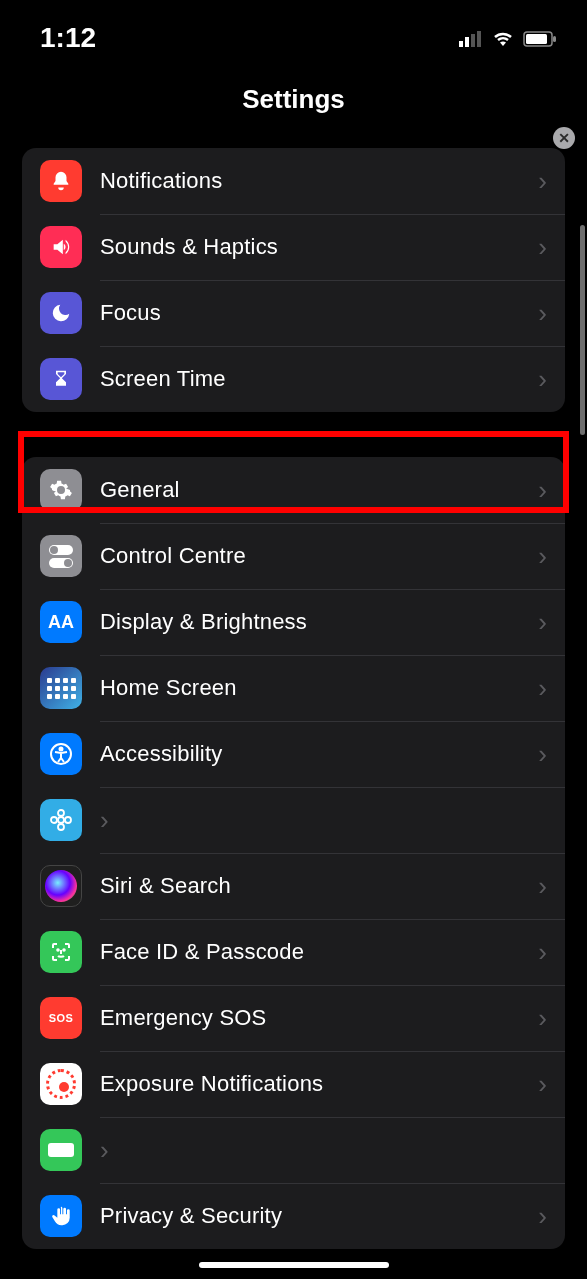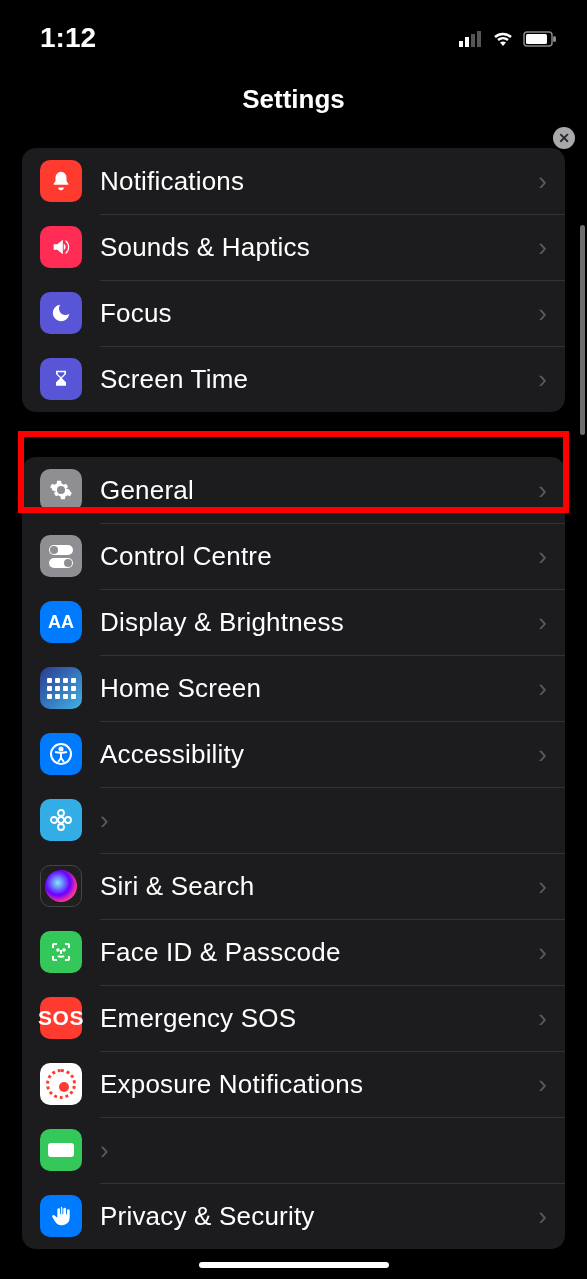--- a/index.html
+++ b/index.html
@@ -80,21 +80,21 @@
     margin-right: 18px;
     flex-shrink: 0;
     display: flex;
     align-items: center;
     justify-content: center;
     font-size: 22px;
     color: #fff;
   }
   .label {
     flex: 1;
-    font-size: 26px;
+    font-size: 22px;
     font-weight: 400;
     letter-spacing: 0.2px;
   }
   .chevron {
     color: #5a5a5e;
     font-size: 26px;
     font-weight: 300;
   }
   .highlight {
     position: absolute;
@@ -130,22 +130,22 @@
   .dots span { background:#fff; border-radius:1px; }
   .switch-glyph { display:flex; flex-direction:column; gap:3px; }
   .switch-glyph span { width:24px; height:10px; border-radius:5px; background:#fff; position:relative;}
   .switch-glyph span::after { content:""; width:8px;height:8px;background:#8e8e93;border-radius:50%;position:absolute;top:1px;}
   .switch-glyph span:first-child::after { left:1px; }
   .switch-glyph span:last-child::after { right:1px; }
   .siri-ring { width:32px;height:32px;border-radius:50%;background:radial-gradient(circle at 40% 40%, #7ef, #60f 45%, #f39 70%, #0a4 90%);}
   .exp-dots { width:30px;height:30px;border-radius:50%;position:relative; }
   .exp-dots::before{content:"";width:10px;height:10px;background:#ff3b30;border-radius:50%;position:absolute;top:10px;left:10px;}
   .exp-ring{width:30px;height:30px;border:3px dotted #ff3b30;border-radius:50%;}
-  .aa-text{ font-weight:700; font-size:18px;border-radius:12px;}
-  .sos-text{font-weight:800; font-size:21px; letter-spacing:0.5px;}
+  .aa-text{ font-weight:700; font-size:18px;}
+  .sos-text{font-weight:800; font-size:11px; letter-spacing:0.5px;}
   .batt-rect{width:26px;height:14px;background:#fff;border-radius:3px;}
 </style>
 </head>
 <body>
 
 <div class="status-bar">
   <span>1:12</span>
   <div class="status-right">
     <span>
       <svg width="24" height="16" viewBox="0 0 24 16">

